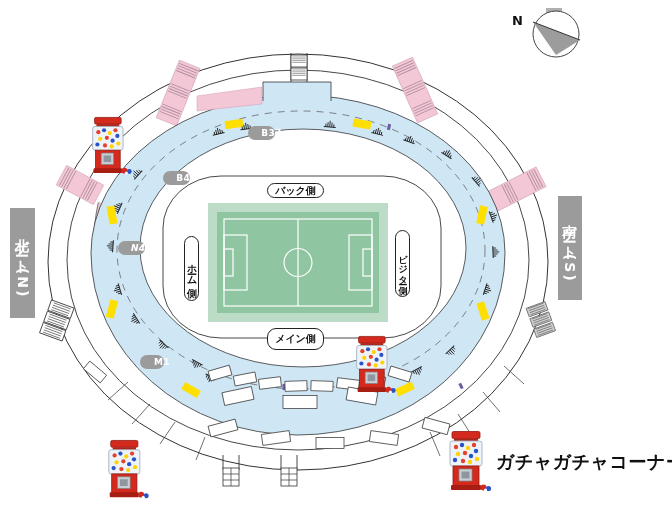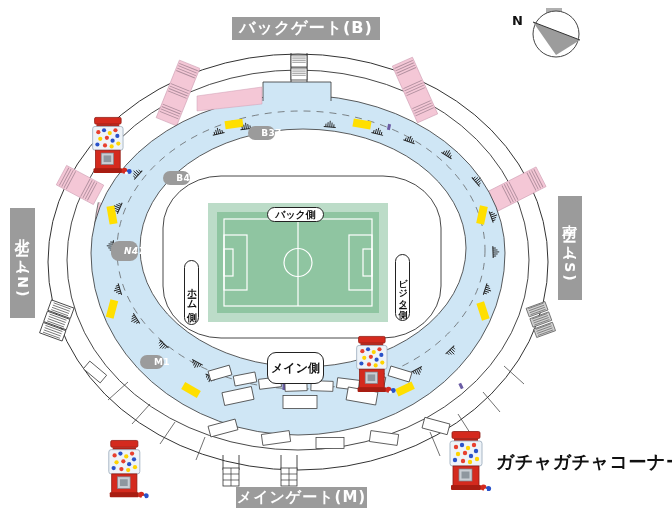--- a/index.html
+++ b/index.html
@@ -11,21 +11,21 @@
   .overlay{position:absolute;box-sizing:border-box;}
   
   .gate-label{
     background:#9b9b9b;color:#ffffff;font-weight:bold;text-align:center;
     display:flex;align-items:center;justify-content:center;letter-spacing:1px;
   }
   .gate-label.vertical{writing-mode:vertical-rl;text-orientation:mixed;letter-spacing:2px;}
   
   .pill{
     background:#ffffff;border:1.2px solid #222;border-radius:9px;color:#111;
-    font-weight:bold;display:flex;align-items:center;justify-content:center;margin-top:24px;
+    font-weight:bold;display:flex;align-items:center;justify-content:center;
   }
   .pill.vertical{writing-mode:vertical-rl;text-orientation:mixed;}
   
   .marker{
     background:#9b9b9b;color:#fff;font-weight:bold;border-radius:8px;
     display:flex;align-items:center;justify-content:center;font-size:9px;letter-spacing:0.3px;padding-left:20px;
   }
   .legend-label{color:#111;font-weight:bold;font-size:18px;letter-spacing:0.5px;white-space:nowrap;}
   .compass-n{color:#111;font-weight:bold;font-size:13px;}
 </style>
@@ -257,32 +257,30 @@
       <polygon points="533,22 580,40 556,55" fill="#9c9c9c"></polygon>
       <line x1="533" y1="22" x2="580" y2="40" stroke="#333" stroke-width="1"></line>
     </g>
 
     <use href="#gacha" transform="translate(86,116) scale(0.95)"></use>
     <use href="#gacha" transform="translate(350,335) scale(0.95)"></use>
     <use href="#gacha" transform="translate(102,439) scale(0.97)"></use>
     <use href="#gacha" transform="translate(443,430)"></use>
   </svg>
 
-  <div class="overlay gate-label" style="left:232px;top:17px;width:148px;height:23px;font-size:16px;">バックゲート(B)</div>
-  <div class="overlay gate-label" style="left:236px;top:487px;width:131px;height:21px;font-size:15px;">メインゲート(M)</div>
   <div class="overlay gate-label vertical" style="left:10px;top:208px;width:25px;height:110px;font-size:14px;">北ゲート(N)</div>
   <div class="overlay gate-label vertical" style="left:558px;top:196px;width:24px;height:104px;font-size:14px;">南ゲート(S)</div>
 
   <div class="overlay pill" style="left:267px;top:183px;width:57px;height:15px;font-size:10px;">バック側</div>
-  <div class="overlay pill" style="left:267px;top:328px;width:57px;height:32px;font-size:12px;">メイン側</div>
+  <div class="overlay pill" style="left:267px;top:328px;width:57px;height:22px;font-size:10px;">メイン側</div>
   <div class="overlay pill vertical" style="left:184px;top:236px;width:15px;height:65px;font-size:10px;">ホーム側</div>
   <div class="overlay pill vertical" style="left:395px;top:230px;width:15px;height:67px;font-size:9px;">ビジター側</div>
 
   <div class="overlay marker" style="left:248px;top:126px;width:27px;height:14px;">B37</div>
   <div class="overlay marker" style="left:163px;top:147px;width:27px;height:14px;margin-top:24px;">B41</div>
-  <div class="overlay marker" style="left:111px;top:241px;width:27px;height:20px;font-style:italic;">N47</div>
+  <div class="overlay marker" style="left:118px;top:241px;width:27px;height:14px;font-style:italic;">N47</div>
   <div class="overlay marker" style="left:140px;top:355px;width:24px;height:14px;">M1</div>
 
   <div class="overlay compass-n" style="left:512px;top:13px;">N</div>
 
   <div class="overlay legend-label" style="left:496px;top:450px;">ガチャガチャコーナー</div>
 
 </div>
 
 </body></html>

